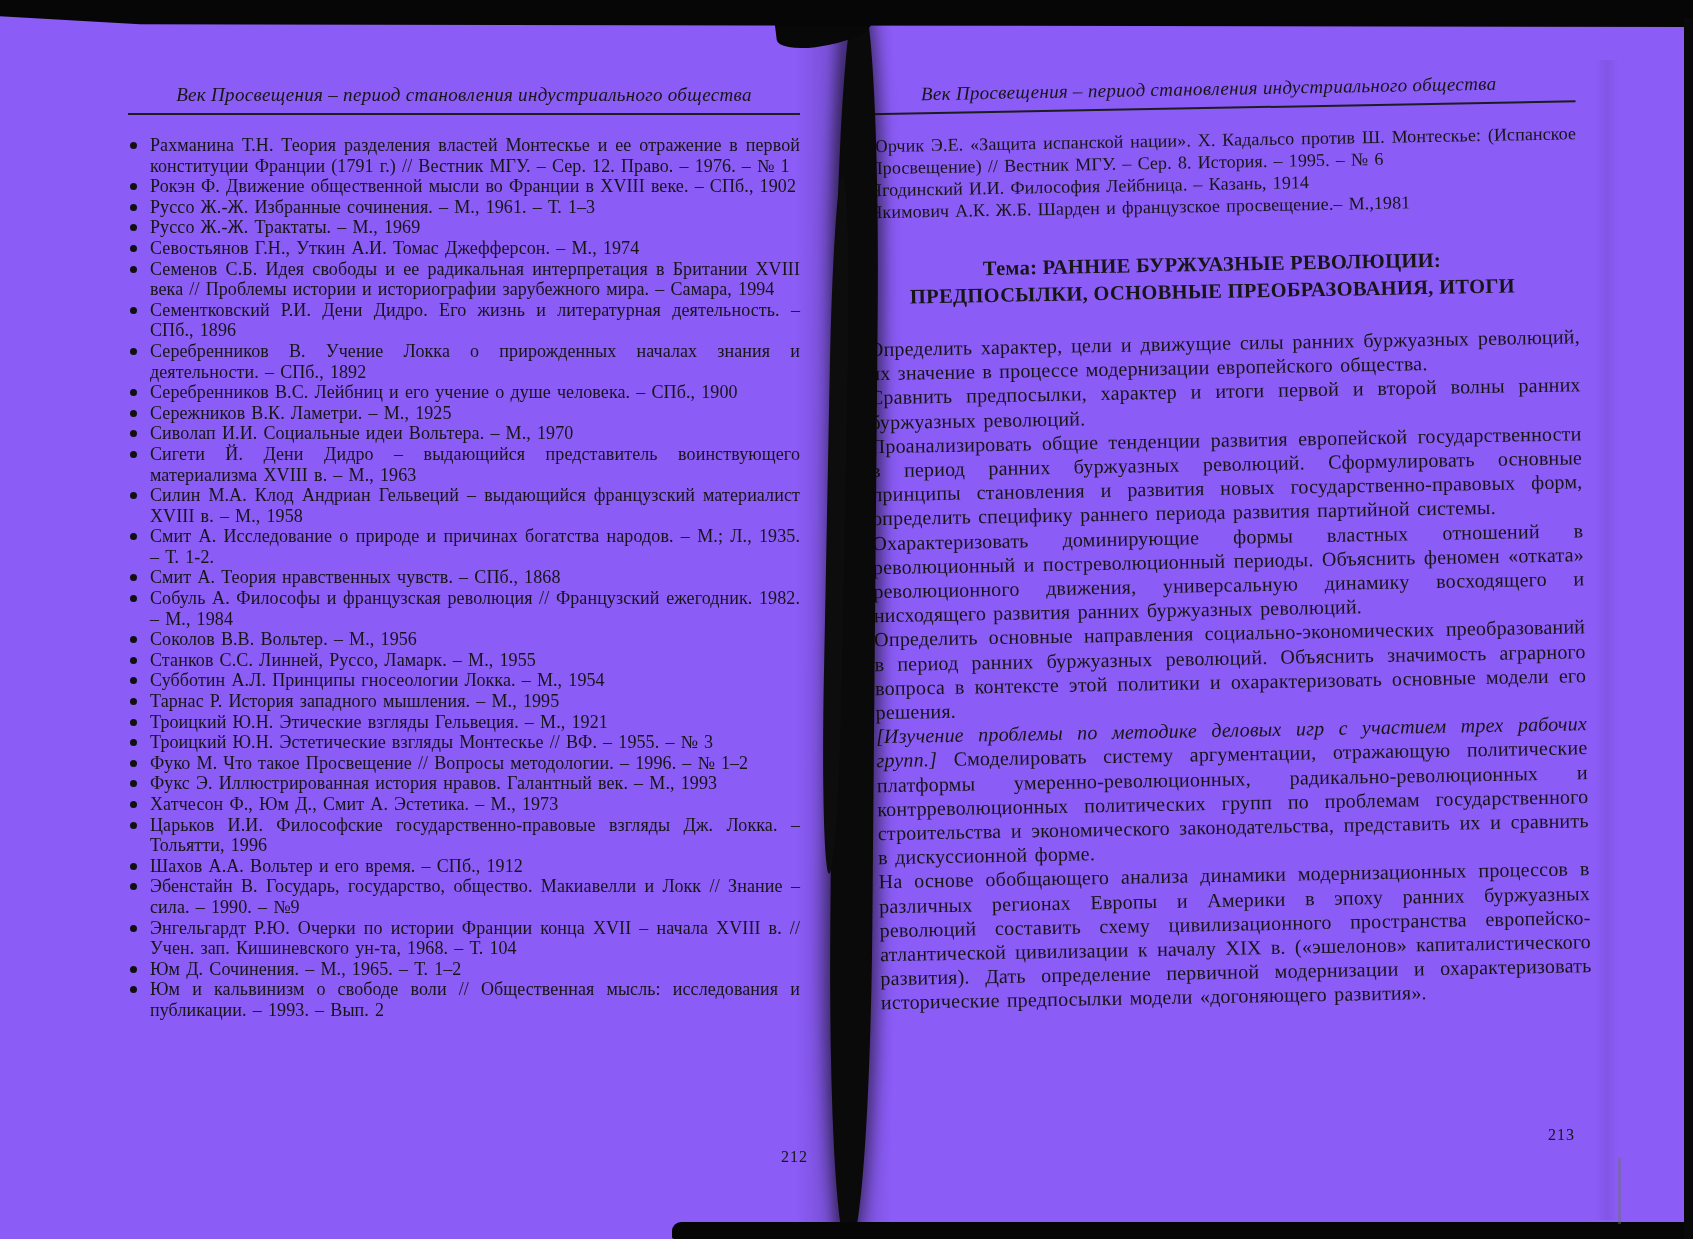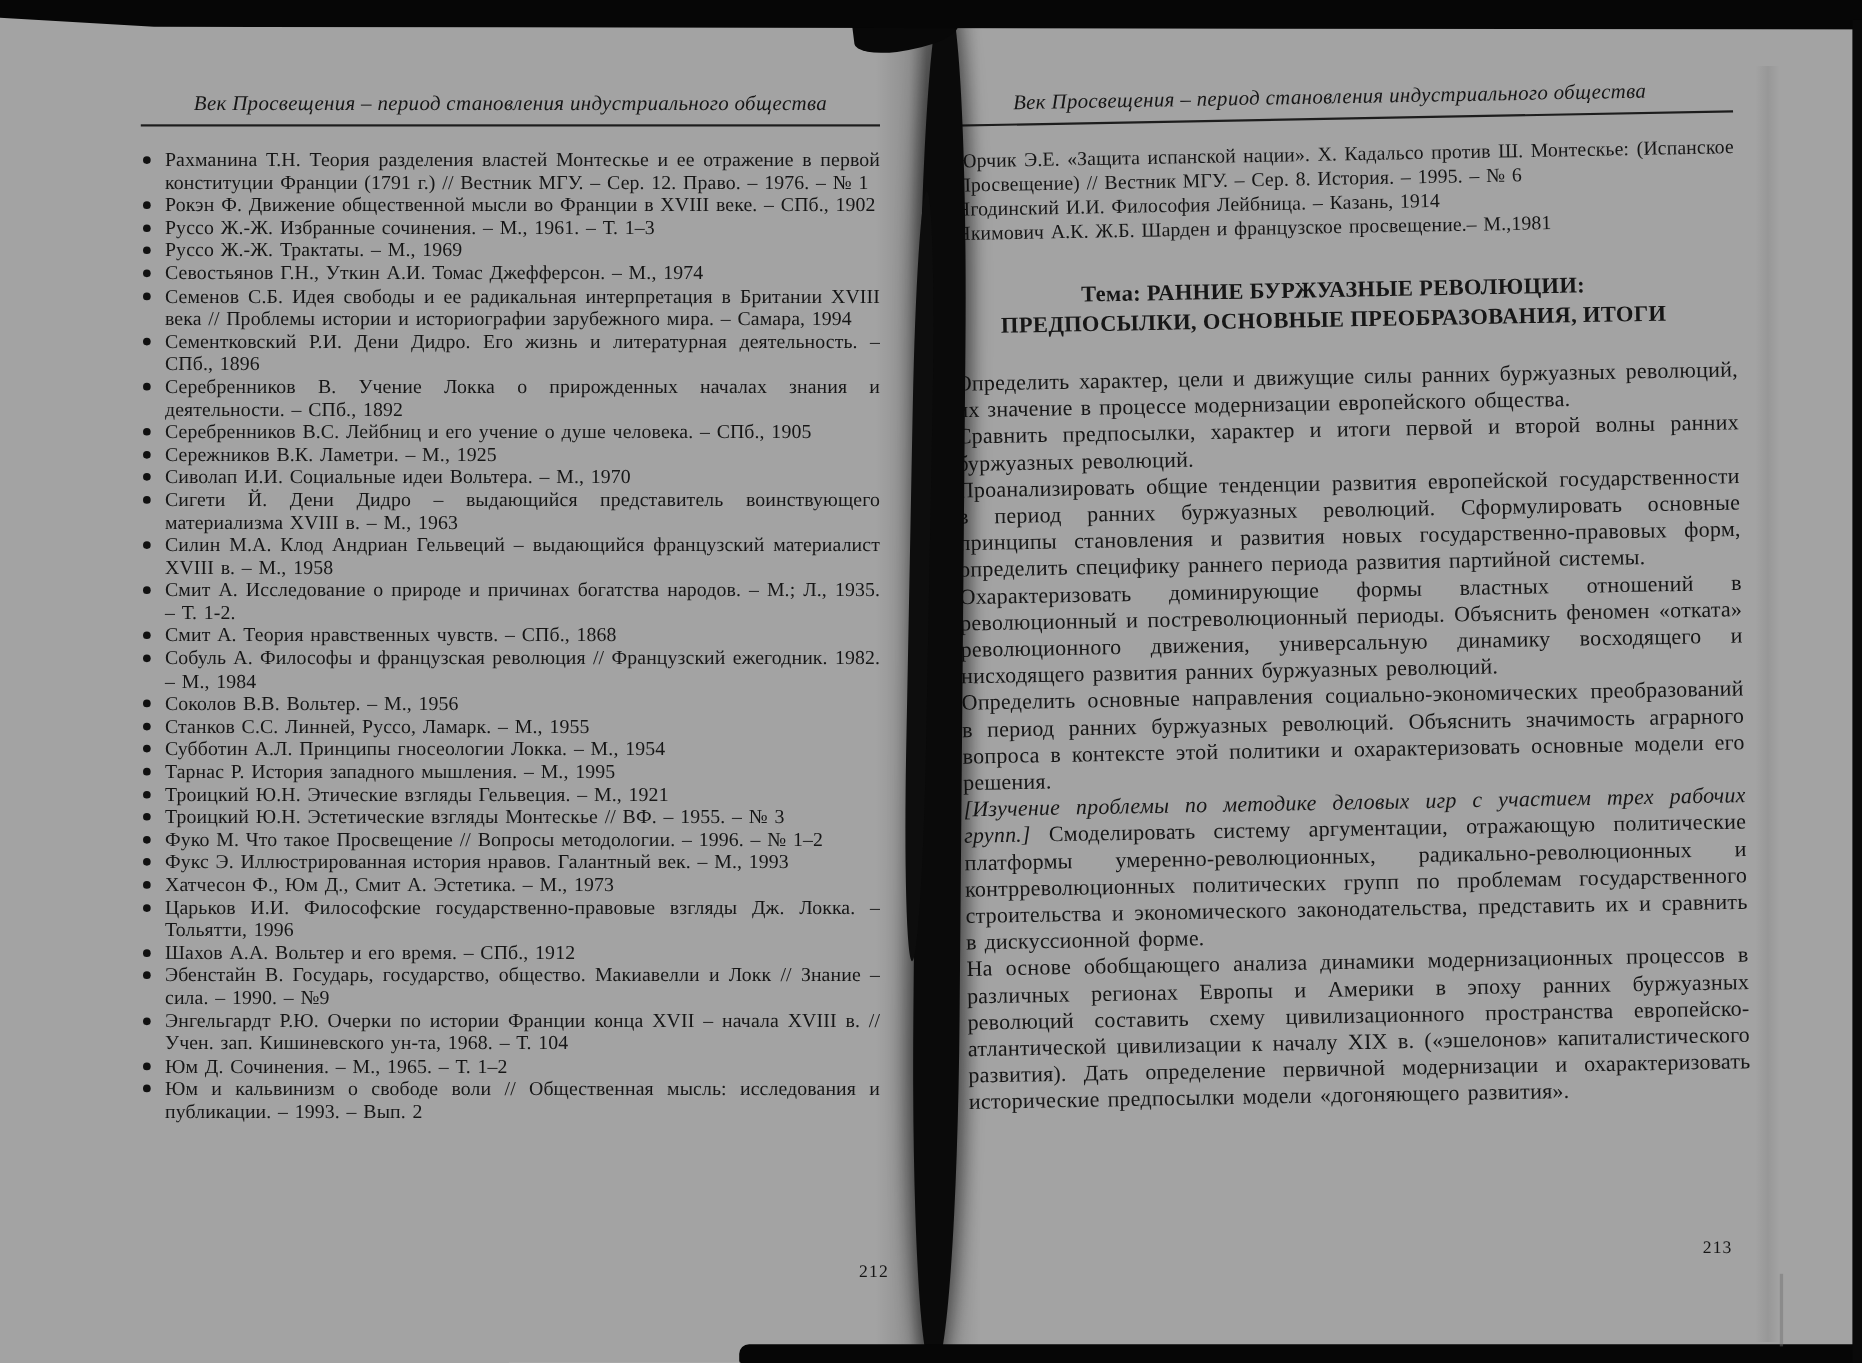--- a/index.html
+++ b/index.html
@@ -1,19 +1,19 @@
 <!DOCTYPE html>
 <html lang="ru"><head>
 <meta charset="utf-8">
 <style>
   html,body{margin:0;padding:0;background:#dddddb;}
   .scan{
     position:relative;
     width:1693px;height:1239px;
-    background:#a3a3a3;
+    background:#8b5cf6;
     overflow:hidden;
     font-family:"Liberation Serif", serif;
     color:#161616;
   }
   
   .bar-top{
     position:absolute;left:0;top:0;width:1693px;height:27px;background:#060606;
     clip-path:polygon(0 0,100% 0,100% 100%,140px 90%,0 60%);
   }
   .edge-right{position:absolute;left:1684px;top:18px;width:9px;height:1221px;background:#090909;}
@@ -61,21 +61,21 @@
     <div class="running-head">Век Просвещения – период становления индустриального общества</div>
     <ul class="biblio">
         <li>Рахманина Т.Н. Теория разделения властей Монтескье и ее отражение в первой конституции Франции (1791 г.) // Вестник МГУ. – Сер. 12. Право. – 1976. – № 1</li>
         <li>Рокэн Ф. Движение общественной мысли во Франции в XVIII веке. – СПб., 1902</li>
         <li>Руссо Ж.-Ж. Избранные сочинения. – М., 1961. – Т. 1–3</li>
         <li>Руссо Ж.-Ж. Трактаты. – М., 1969</li>
         <li>Севостьянов Г.Н., Уткин А.И. Томас Джефферсон. – М., 1974</li>
         <li>Семенов С.Б. Идея свободы и ее радикальная интерпретация в Британии XVIII века // Проблемы истории и историографии зарубежного мира. – Самара, 1994</li>
         <li>Сементковский Р.И. Дени Дидро. Его жизнь и литературная деятельность. – СПб., 1896</li>
         <li>Серебренников В. Учение Локка о прирожденных началах знания и деятельности. – СПб., 1892</li>
-        <li>Серебренников В.С. Лейбниц и его учение о душе человека. – СПб., 1905</li>
+        <li>Серебренников В.С. Лейбниц и его учение о душе человека. – СПб., 1900</li>
         <li>Сережников В.К. Ламетри. – М., 1925</li>
         <li>Сиволап И.И. Социальные идеи Вольтера. – М., 1970</li>
         <li>Сигети Й. Дени Дидро – выдающийся представитель воинствующего материализма XVIII в. – М., 1963</li>
         <li>Силин М.А. Клод Андриан Гельвеций – выдающийся французский материалист XVIII в. – М., 1958</li>
         <li>Смит А. Исследование о природе и причинах богатства народов. – М.; Л., 1935. – Т. 1-2.</li>
         <li>Смит А. Теория нравственных чувств. – СПб., 1868</li>
         <li>Собуль А. Философы и французская революция // Французский ежегодник. 1982. – М., 1984</li>
         <li>Соколов В.В. Вольтер. – М., 1956</li>
         <li>Станков С.С. Линней, Руссо, Ламарк. – М., 1955</li>
         <li>Субботин А.Л. Принципы гносеологии Локка. – М., 1954</li>

